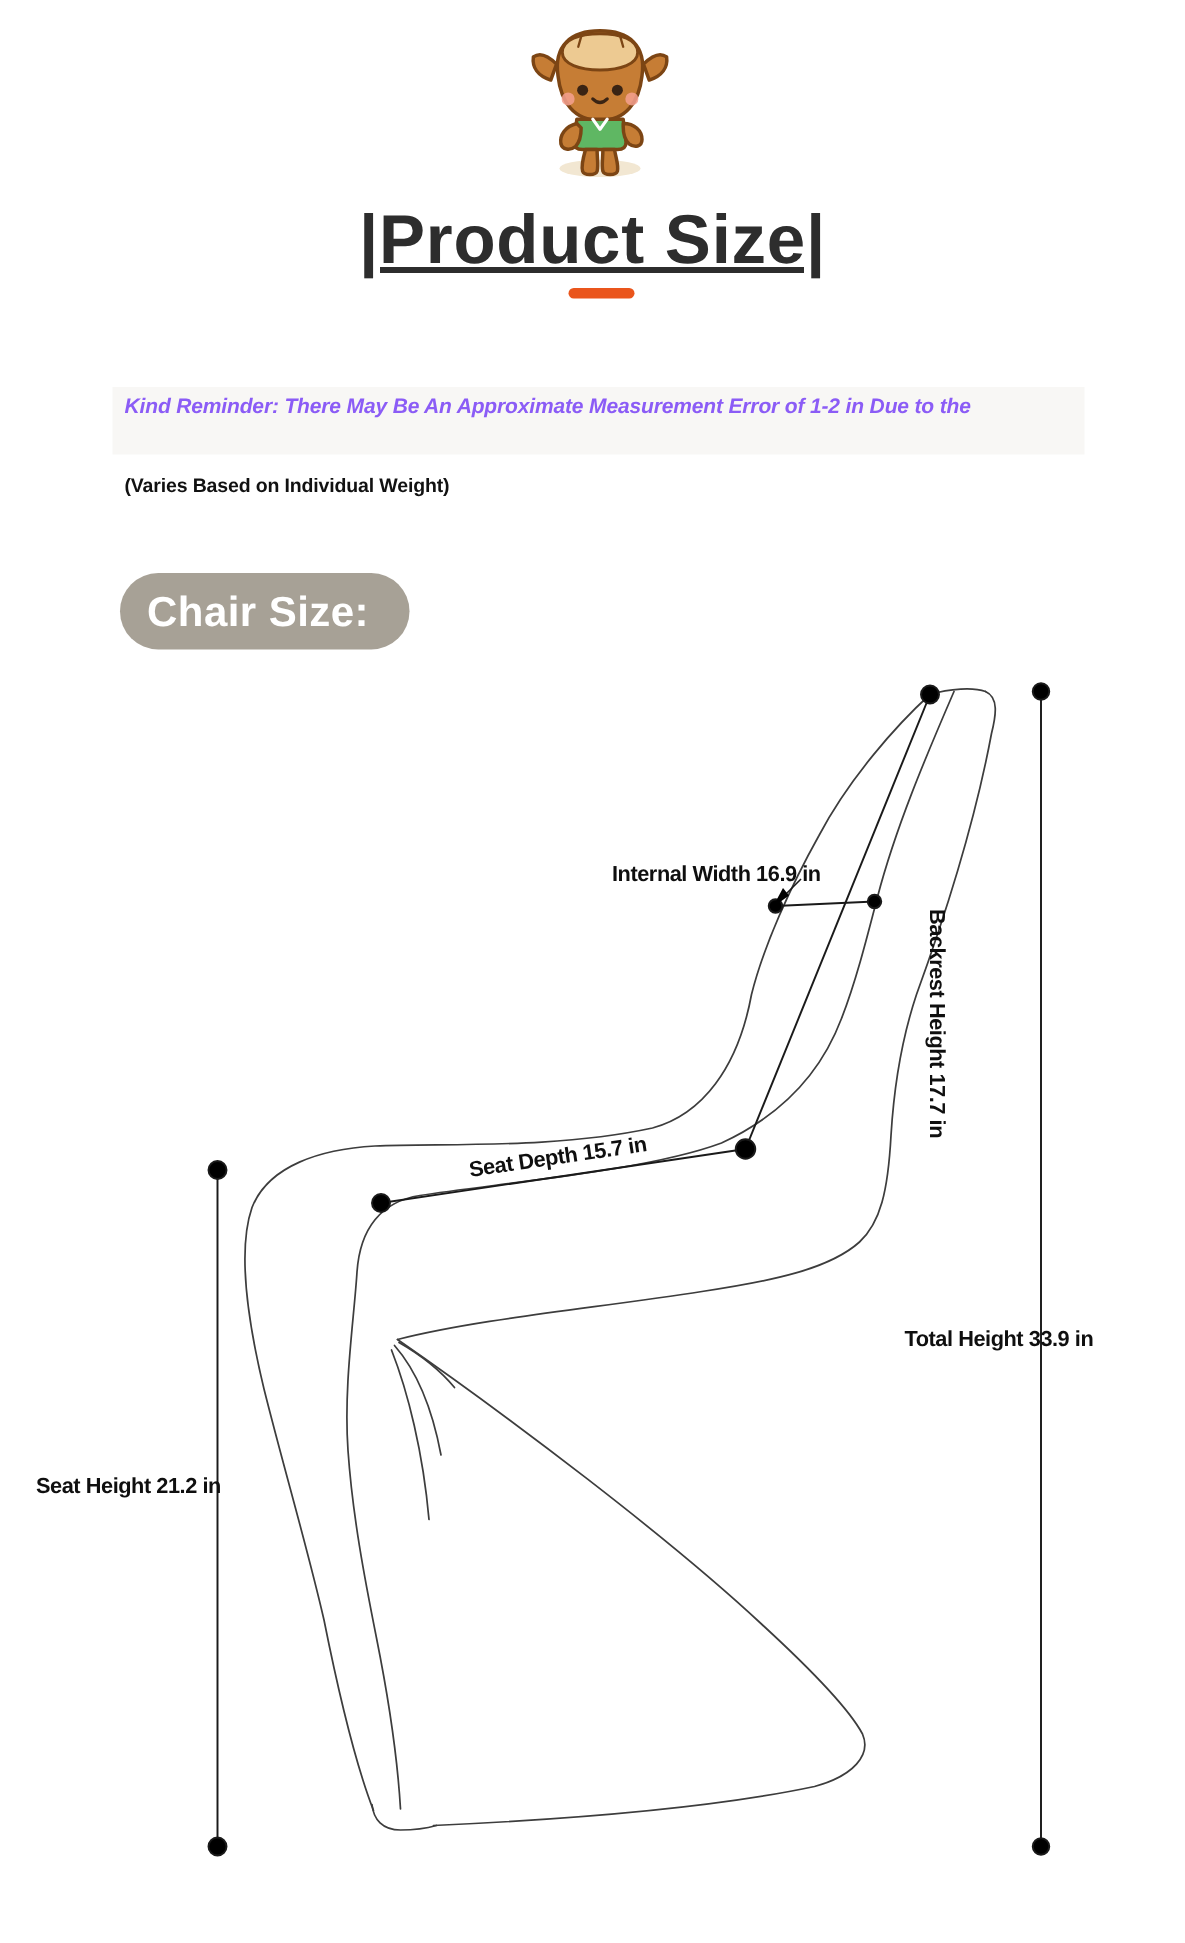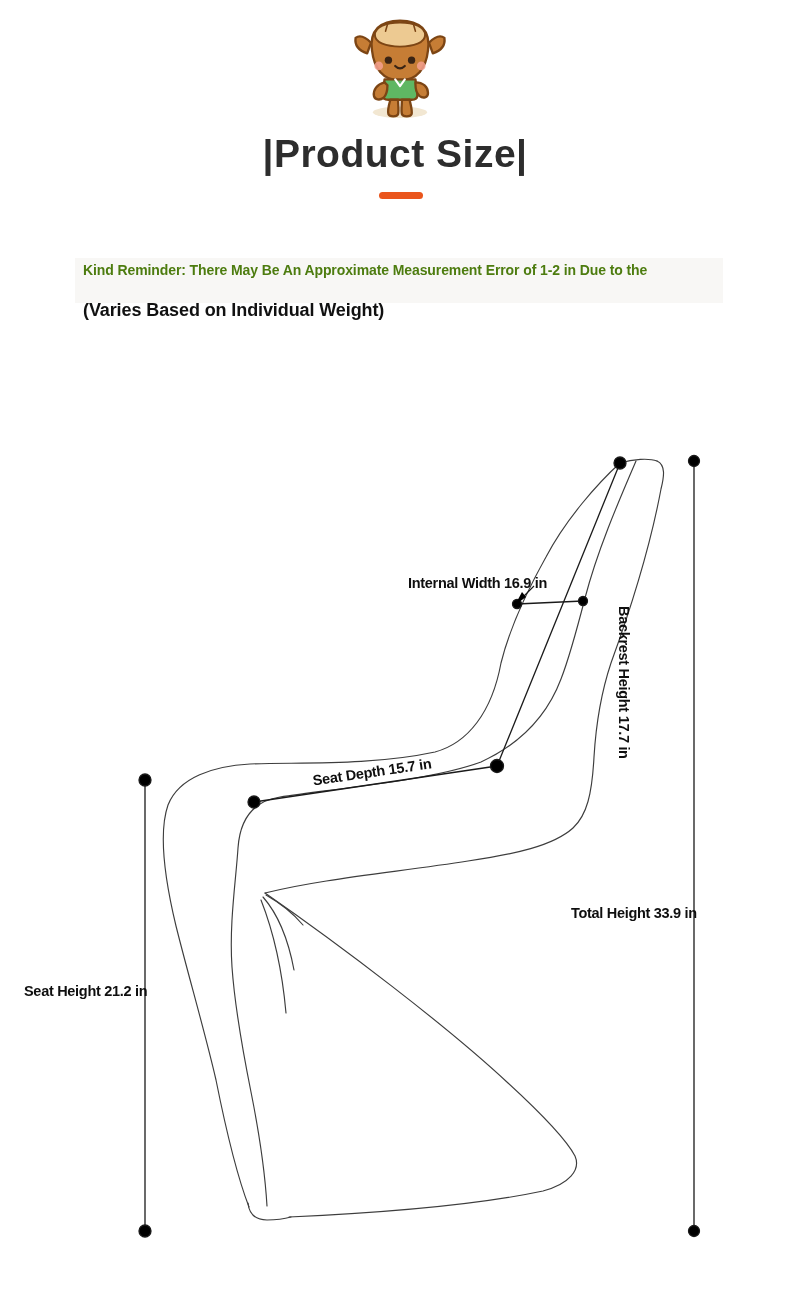--- a/index.html
+++ b/index.html
@@ -6,60 +6,62 @@
   .page{
     position:relative;width:790px;height:1295px;margin:0 auto;
     background:#ffffff;overflow:hidden;
     font-family:"Liberation Sans", sans-serif;
   }
   
   .mascot{position:absolute;left:340px;top:8px;width:120px;height:112px;}
   
   .title{
     position:absolute;left:0;top:132px;width:790px;margin:0;
-    text-align:center;font-size:39px;font-weight:700;color:#2d2d2d;
+    text-align:center;font-size:46px;font-weight:700;color:#2d2d2d;
     letter-spacing:0.5px;
+    text-decoration:underline;
   }
   .title-underline{
     position:absolute;left:379px;top:192px;width:44px;height:7px;
     border-radius:4px;background:#ea551c;
   }
   
   .reminder-band{
     position:absolute;left:75px;top:258px;width:648px;height:45px;
     background:#f8f7f5;
   }
   .reminder{
     position:absolute;left:83px;top:262px;width:600px;
-    font-size:14px;font-weight:700;color:#4d7c0f;line-height:17.5px;
+    font-size:14px;font-weight:700;color:#8b5cf6;line-height:17.5px;
     letter-spacing:-0.1px;
+    font-style:italic;
   }
   .weight-note{
-    position:absolute;left:83px;top:300px;
-    font-size:18px;font-weight:600;color:#111;letter-spacing:-0.1px;
+    position:absolute;left:83px;top:316px;
+    font-size:13px;font-weight:600;color:#111;letter-spacing:-0.1px;
   }
   
   .pill{
     position:absolute;left:80px;top:382px;width:193px;height:51px;
     background:#a7a196;border-radius:26px;
     color:#fff;font-size:28px;font-weight:700;line-height:51px;
     padding-left:18px;box-sizing:border-box;letter-spacing:0.3px;
   }
   
   .diagram{position:absolute;left:0;top:0;width:644px;height:1295px;}
   .diagram svg{position:absolute;left:0;top:0;}
   .dim{
     position:absolute;white-space:nowrap;
     font-size:14.5px;font-weight:700;color:#0f0f0f;letter-spacing:-0.3px;
   }
   .dim-internal{left:408px;top:575px;}
   .dim-backrest{left:616px;top:606px;writing-mode:vertical-rl;}
   .dim-seatdepth{left:289px;top:764px;width:166px;text-align:center;
     transform:rotate(-8.3deg);transform-origin:center;}
-  .dim-total{left:571px;top:885px;margin-top:20px;}
+  .dim-total{left:603px;top:885px;}
   .dim-seatheight{left:24px;top:983px;}
 </style>
 </head>
 <body>
 
 <div class="page">
 
   <div class="mascot">
     <svg width="120" height="112" viewBox="0 0 120 116">
       <ellipse cx="60" cy="108" rx="28" ry="6" fill="#f2e7d2"></ellipse>
@@ -93,20 +95,21 @@
 
   <h1 class="title">|Product Size|</h1>
   <div class="title-underline"></div>
 
   <div class="reminder-band"></div>
   <div class="reminder">
     <div>Kind Reminder: There May Be An Approximate Measurement Error of 1-2 in Due to the</div>
   </div>
   <div class="weight-note">(Varies Based on Individual Weight)</div>
 
+  <div class="pill">Chair Size:</div>
 
   <div class="diagram">
     <svg width="790" height="1295" viewBox="0 0 790 1295">
 
       <g fill="none" stroke="#3d3d3d" stroke-width="1.15" stroke-linecap="round">
 
         <path d="M 620,463 C 633,459 649,458 657,461"></path>
 
         <path d="M 620,463 C 598,483 566,519 546,557 C 527,591 509,631 501,663
                  C 492,712 468,743 435,752 C 370,766 298,762 250,764

